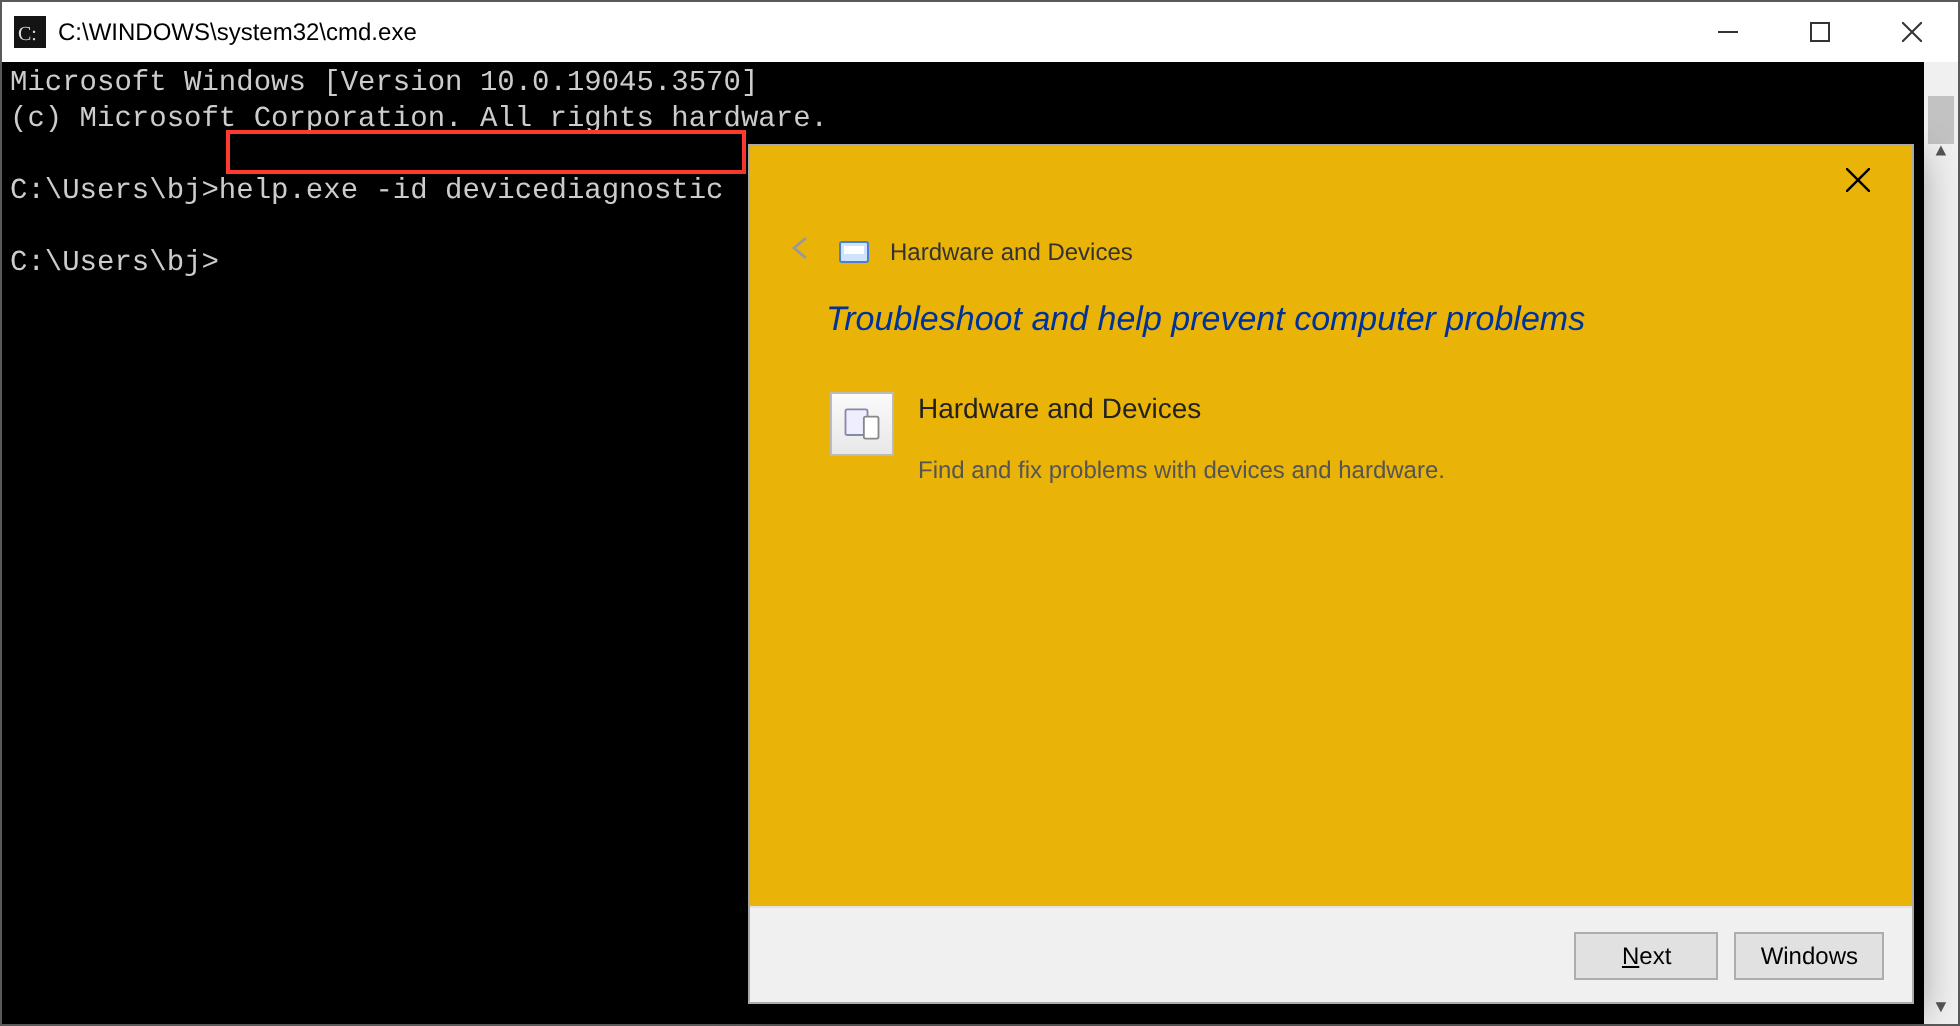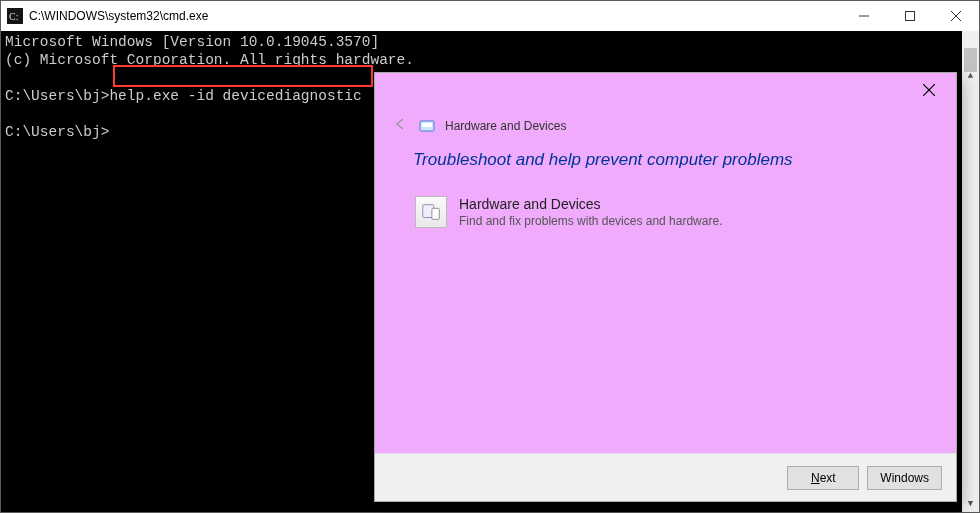--- a/index.html
+++ b/index.html
@@ -71,21 +71,21 @@
   .hl-box {
     position: absolute;
     border: 2px solid #ff3b30;
     pointer-events: none;
   }
   
   .dialog {
     position: absolute;
     left: 374px; top: 72px;
     width: 583px; height: 430px;
-    background: #f0abfc;
+    background: #eab308;
     border: 1px solid #aaa;
     box-shadow: 4px 6px 18px rgba(0,0,0,0.35);
     display: flex;
     flex-direction: column;
   }
   .dlg-top {
     height: 40px;
     display:flex; align-items:center;
     padding: 0 4px;
   }
@@ -123,21 +123,21 @@
   }
   .option-row .opt-icon{
     width:32px;height:32px;border:1px solid #bbb;flex:0 0 32px;
     background: linear-gradient(#fafafa,#e8e8e8);
     display:flex;align-items:center;justify-content:center;
   }
   .option-row .opt-text .opt-title{
     font-size:14px;color:#222;
   }
   .option-row .opt-text .opt-desc{
-    font-size:12px;color:#555;margin-top:2px;
+    font-size:12px;color:#555;margin-top:16px;
   }
   .dlg-lower {
     padding: 0 38px 18px 38px;
     font-size:12.5px;
   }
   .adv-link {
     color:#0645ca; border:1px dotted #777; padding:0 1px;
   }
   .pub-row {margin-top:14px; color:#333;}
   .priv-link{color:#0645ca; margin-top:6px; display:inline-block;}

